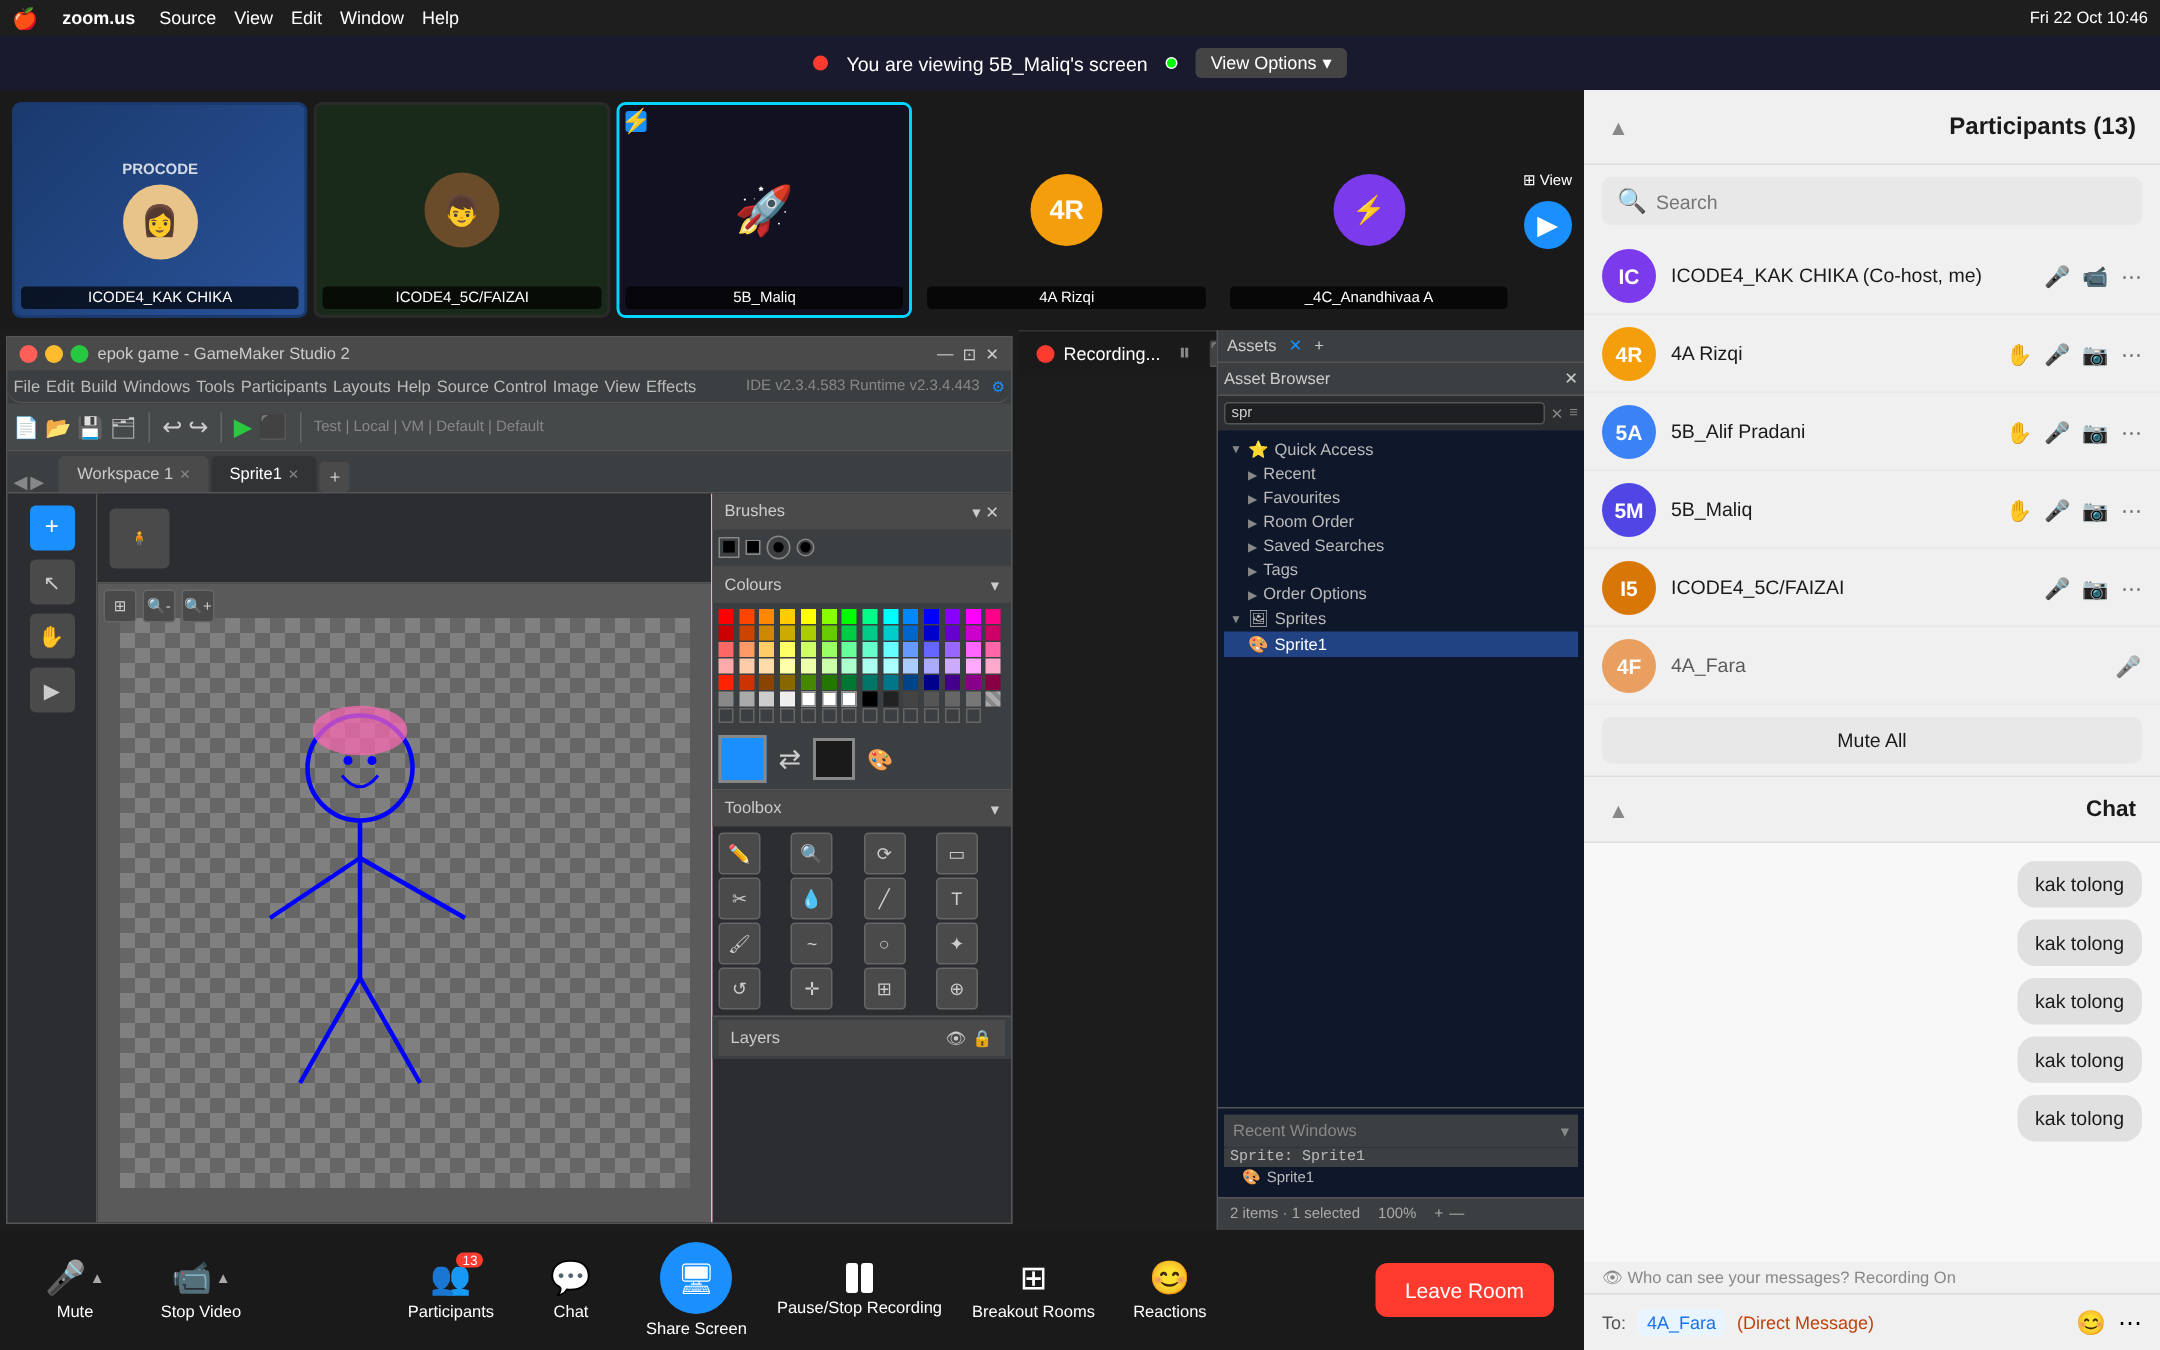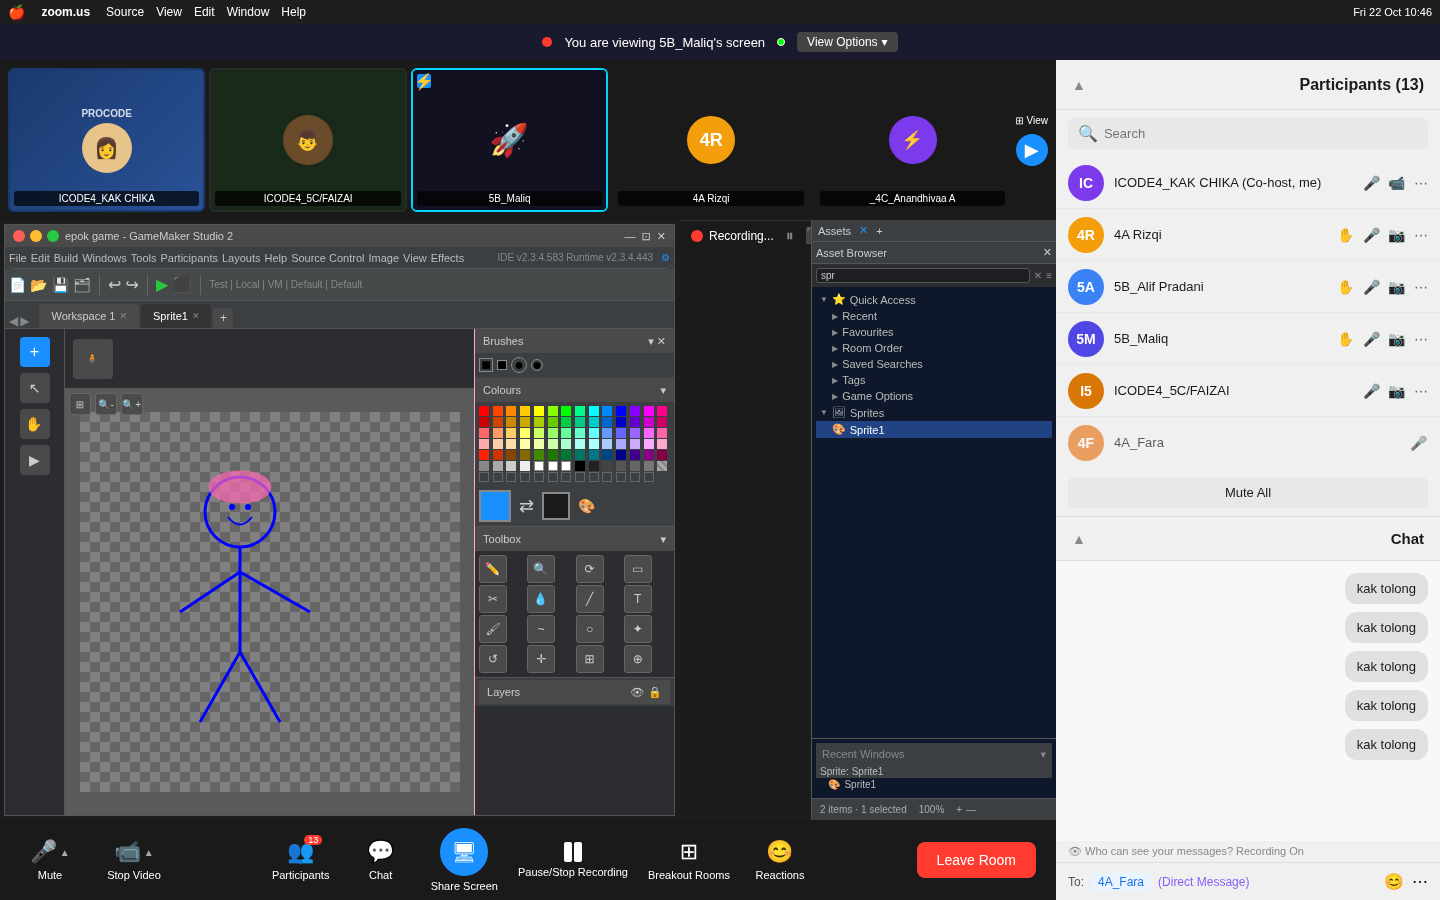--- a/index.html
+++ b/index.html
@@ -188,21 +188,21 @@
     .who-sees { font-size: 11px; color: #888; padding: 4px 12px; }
     .chat-to {
       height: 38px; background: #f0f0f0; display: flex; align-items: center;
       padding: 0 12px; gap: 8px; border-top: 1px solid #ddd; flex-shrink: 0;
     }
     .chat-to-label { font-size: 12px; color: #555; }
     .chat-to-tag {
       background: #e8f4ff; color: #1a73e8; border-radius: 4px;
       padding: 2px 6px; font-size: 12px; font-weight: 500;
     }
-    .dm-label { color: #8b5cf6; font-size: 12px; }
+    .dm-label { color: #c2410c; font-size: 12px; }
     .chat-input-area {
       height: 44px; background: #f0f0f0; display: flex; align-items: center;
       padding: 0 12px; gap: 6px; border-top: 1px solid #ddd; flex-shrink: 0;
     }
     .chat-input {
       flex: 1; border: none; background: transparent; outline: none;
       font-size: 13px; color: #999;
     }
 
     
@@ -246,21 +246,21 @@
     .tab.active { background: #313335; color: #fff; }
     .assets-header { height: 22px; background: #3c3f41; display: flex; align-items: center; padding: 0 6px; font-size: 11px; color: #ccc; gap: 8px; border-bottom: 1px solid #555; }
     .assets-search { flex: 1; background: #1e1f22; border: 1px solid #555; border-radius: 3px; color: #ccc; font-size: 10px; padding: 1px 4px; outline: none; }
     .asset-tree { flex: 1; overflow-y: auto; padding: 4px; }
     .tree-item { display: flex; align-items: center; gap: 4px; padding: 2px 4px; font-size: 11px; color: #bbb; cursor: pointer; }
     .tree-item.selected { background: #214283; color: #fff; }
     .tree-chevron { font-size: 8px; color: #888; }
 
     .recent-windows { height: 60px; border-top: 1px solid #555; padding: 4px; }
     .rw-item { font-size: 10px; color: #bbb; padding: 1px 4px; }
-    .rw-item.active { background: #3c3f41; }
+    .rw-item.active { background: #3c3f41; font-family: Liberation Mono, monospace; }
     .gm-bottom-bar { height: 22px; background: #3c3f41; border-top: 1px solid #555; display: flex; align-items: center; padding: 0 8px; font-size: 10px; color: #aaa; gap: 12px; }
   </style>
 </head>
 <body>
 
 <div class="mac-menubar">
   <span class="apple">🍎</span>
   <span class="app-name">zoom.us</span>
   <div class="menu-items">
     <span>Source</span>
@@ -653,21 +653,21 @@
               <div class="tree-item" style="padding-left:16px;">
                 <span class="tree-chevron">▶</span>
                 <span>Saved Searches</span>
               </div>
               <div class="tree-item" style="padding-left:16px;">
                 <span class="tree-chevron">▶</span>
                 <span>Tags</span>
               </div>
               <div class="tree-item" style="padding-left:16px;">
                 <span class="tree-chevron">▶</span>
-                <span>Game Options</span>
+                <span>Order Options</span>
               </div>
               <div class="tree-item">
                 <span class="tree-chevron">▼</span>
                 <span>🖼</span>
                 <span>Sprites</span>
               </div>
               <div class="tree-item selected" style="padding-left:16px;">
                 <span>🎨</span>
                 <span>Sprite1</span>
               </div>

